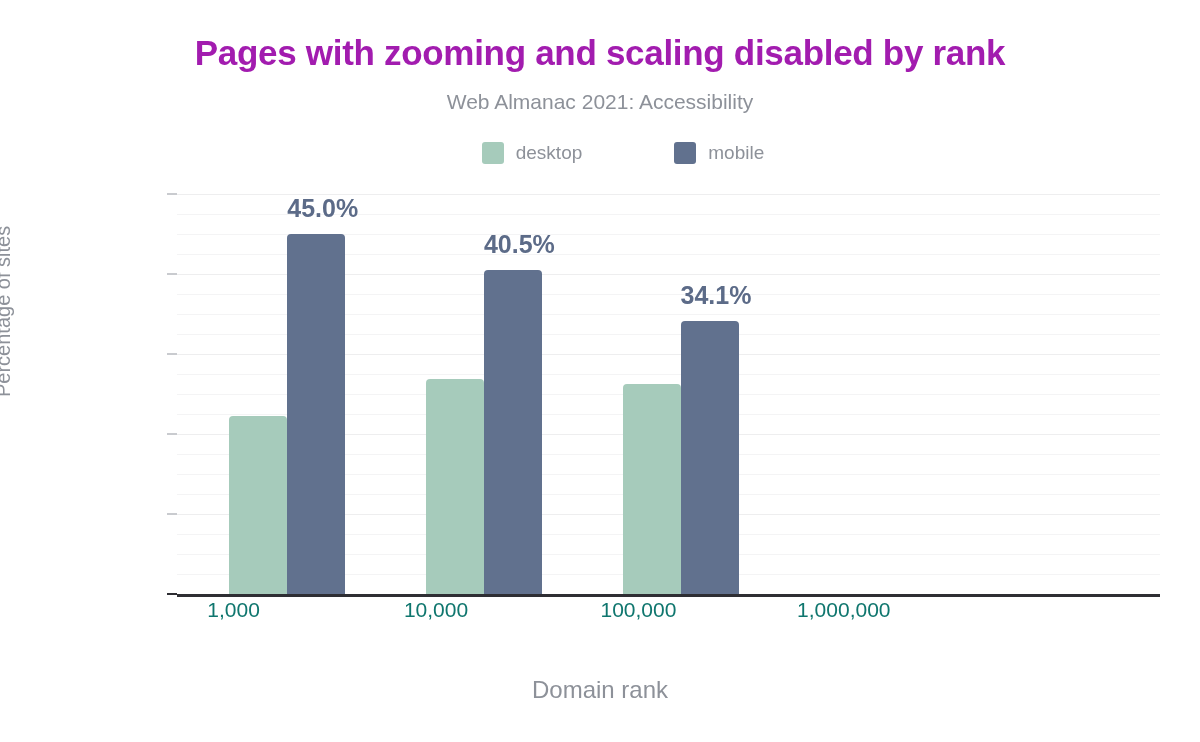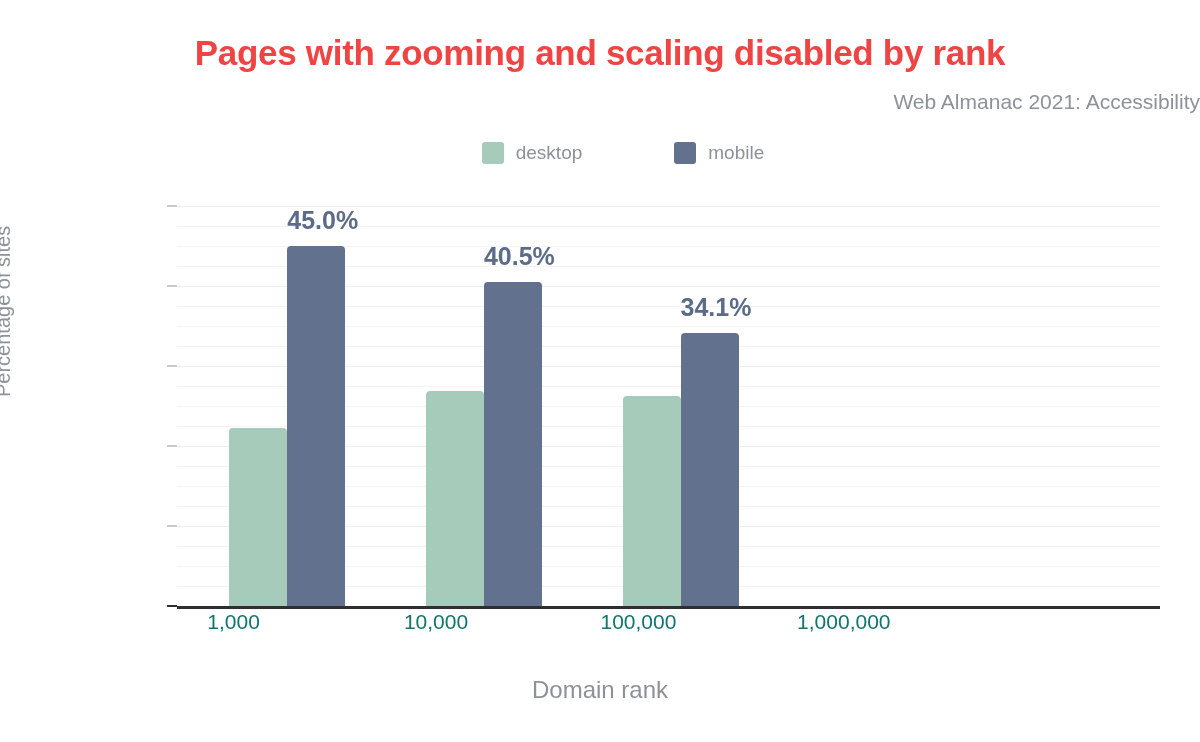--- a/index.html
+++ b/index.html
@@ -20,30 +20,30 @@
   }
   
   .chart-title {
     position: absolute;
     top: 33px;
     left: 0;
     width: 1200px;
     text-align: center;
     font-size: 35px;
     font-weight: bold;
-    color: #ef4444;
+    color: #a21caf;
     letter-spacing: -0.3px;
     white-space: nowrap;
   }
   .chart-subtitle {
     position: absolute;
     top: 90px;
     left: 0;
     width: 1200px;
-    text-align: right;
+    text-align: center;
     font-size: 21px;
     font-weight: normal;
     color: #8d9199;
     white-space: nowrap;
   }
   
   .legend {
     position: absolute;
     top: 142px;
     left: 0;
@@ -67,21 +67,21 @@
   }
   .legend-label {
     font-size: 19px;
     color: #8d9199;
     white-space: nowrap;
   }
   
   .plot {
     position: absolute;
     left: 177px;
-    top: 186px;
+    top: 174px;
     width: 983px;
     height: 422px;
   }
   .gridlines {
     position: absolute;
     inset: 0;
     pointer-events: none;
   }
   .gridline {
     position: absolute;

